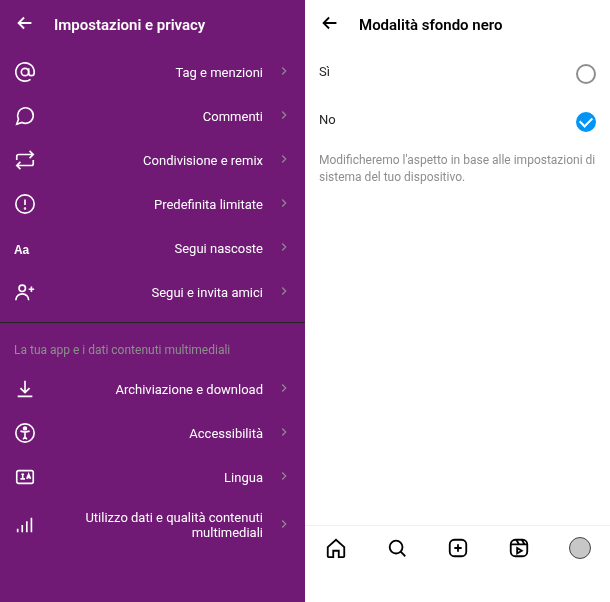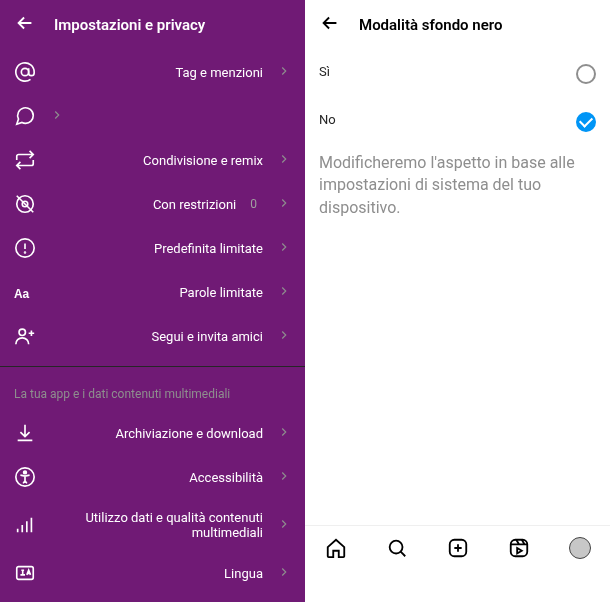--- a/index.html
+++ b/index.html
@@ -26,21 +26,21 @@
     .right-header .back-icon svg { width: 22px; height: 22px; }
     .right-header .title { font-size: 15px; font-weight: 600; }
     
     .right-content { flex: 1; padding: 0 14px; }
     .option-row { display: flex; justify-content: space-between; padding: 14px 0; cursor: pointer; }
     .option-row .opt-label { font-size: 13px; color: #262626; }
     .radio { width: 20px; height: 20px; border: 2px solid #8e8e8e; border-radius: 50%; display: flex; align-items: center; justify-content: center; }
     .radio.selected { background: #0095f6; border-color: #0095f6; }
     .radio.selected::after { content: ""; width: 10px; height: 6px; border-left: 2px solid #fff; border-bottom: 2px solid #fff; transform: rotate(-45deg) translate(1px, -1px); }
     
-    .hint { font-size: 16px; color: #8e8e8e; padding: 6px 0; line-height: 1.4; }
+    .hint { font-size: 12px; color: #8e8e8e; padding: 6px 0; line-height: 1.4; }
     
     .bottom-nav { display: flex; justify-content: space-around; align-items: center; padding: 10px 0 14px; border-top: 1px solid #efefef; }
     .bottom-nav .nav-item { width: 24px; height: 24px; display: flex; align-items: center; justify-content: center; cursor: pointer; }
     .bottom-nav .nav-item svg { width: 22px; height: 22px; }
     .avatar { width: 22px; height: 22px; border-radius: 50%; background: #c7c7c7; border: 1px solid #444; }
   </style>
 </head>
 <body>
 
 <div class="left-panel">
@@ -64,45 +64,32 @@
     <span class="chevron"><svg viewBox="0 0 24 24" fill="none" stroke="#8e8e8e" stroke-width="2">
           <path d="M9 18l6-6-6-6"></path>
         </svg></span>
   </div>
   <div class="menu-item">
     <span class="icon">
         <svg viewBox="0 0 24 24" fill="none" stroke="#fff" stroke-width="1.8">
           <path d="M21 11.5a8.38 8.38 0 0 1-8.5 8.5 8.5 8.5 0 0 1-3.8-.9L3 21l1.9-5.7A8.5 8.5 0 1 1 21 11.5z"></path>
         </svg>
       </span>
+    <span class="label">Commenti</span>
     <span class="chevron"><svg viewBox="0 0 24 24" fill="none" stroke="#8e8e8e" stroke-width="2">
           <path d="M9 18l6-6-6-6"></path>
         </svg></span>
   </div>
   <div class="menu-item">
     <span class="icon">
         <svg viewBox="0 0 24 24" fill="none" stroke="#fff" stroke-width="1.8">
           <path d="M17 2l4 4-4 4M3 12V8a2 2 0 0 1 2-2h16M7 22l-4-4 4-4M21 12v4a2 2 0 0 1-2 2H3"></path>
         </svg>
       </span>
     <span class="label">Condivisione e remix</span>
-    <span class="chevron"><svg viewBox="0 0 24 24" fill="none" stroke="#8e8e8e" stroke-width="2">
-          <path d="M9 18l6-6-6-6"></path>
-        </svg></span>
-  </div>
-  <div class="menu-item">
-    <span class="icon">
-        <svg viewBox="0 0 24 24" fill="none" stroke="#fff" stroke-width="1.8">
-          <circle cx="12" cy="12" r="9"></circle>
-          <circle cx="12" cy="12" r="3"></circle>
-          <path d="M3 3l18 18"></path>
-        </svg>
-      </span>
-    <span class="label">Con restrizioni</span>
-    <span class="badge">0</span>
     <span class="chevron"><svg viewBox="0 0 24 24" fill="none" stroke="#8e8e8e" stroke-width="2">
           <path d="M9 18l6-6-6-6"></path>
         </svg></span>
   </div>
   <div class="menu-item">
     <span class="icon">
         <svg viewBox="0 0 24 24" fill="none" stroke="#fff" stroke-width="1.8">
           <circle cx="12" cy="12" r="10"></circle>
           <line x1="12" y1="7" x2="12" y2="13"></line>
           <circle cx="12" cy="17" r="0.5" fill="#fff"></circle>
@@ -112,21 +99,21 @@
     <span class="chevron"><svg viewBox="0 0 24 24" fill="none" stroke="#8e8e8e" stroke-width="2">
           <path d="M9 18l6-6-6-6"></path>
         </svg></span>
   </div>
   <div class="menu-item">
     <span class="icon">
         <svg viewBox="0 0 24 24" fill="#fff">
           <text x="0" y="18" font-size="13" font-weight="bold" font-family="Arial">Aa</text>
         </svg>
       </span>
-    <span class="label">Parole limitate</span>
+    <span class="label">Segui nascoste</span>
     <span class="chevron"><svg viewBox="0 0 24 24" fill="none" stroke="#8e8e8e" stroke-width="2">
           <path d="M9 18l6-6-6-6"></path>
         </svg></span>
   </div>
   <div class="menu-item">
     <span class="icon">
         <svg viewBox="0 0 24 24" fill="none" stroke="#fff" stroke-width="1.8">
           <circle cx="9" cy="8" r="3.5"></circle>
           <path d="M2 21c0-4 3-7 7-7s7 3 7 7"></path>
           <path d="M19 6v6M16 9h6"></path>
@@ -160,36 +147,36 @@
         </svg>
       </span>
     <span class="label">Accessibilità</span>
     <span class="chevron"><svg viewBox="0 0 24 24" fill="none" stroke="#8e8e8e" stroke-width="2">
           <path d="M9 18l6-6-6-6"></path>
         </svg></span>
   </div>
   <div class="menu-item">
     <span class="icon">
         <svg viewBox="0 0 24 24" fill="none" stroke="#fff" stroke-width="1.8">
-          <path d="M4 20v-4M9 20v-8M14 20V8M19 20V4"></path>
-        </svg>
-      </span>
-    <span class="label">Utilizzo dati e qualità contenuti multimediali</span>
-    <span class="chevron"><svg viewBox="0 0 24 24" fill="none" stroke="#8e8e8e" stroke-width="2">
-          <path d="M9 18l6-6-6-6"></path>
-        </svg></span>
-  </div>
-  <div class="menu-item">
-    <span class="icon">
-        <svg viewBox="0 0 24 24" fill="none" stroke="#fff" stroke-width="1.8">
           <rect x="3" y="5" width="18" height="14" rx="2"></rect>
           <path d="M8 9h3M9.5 9v5M7 14h5M14 14l2-5 2 5M14.7 12.5h2.6"></path>
         </svg>
       </span>
     <span class="label">Lingua</span>
+    <span class="chevron"><svg viewBox="0 0 24 24" fill="none" stroke="#8e8e8e" stroke-width="2">
+          <path d="M9 18l6-6-6-6"></path>
+        </svg></span>
+  </div>
+  <div class="menu-item">
+    <span class="icon">
+        <svg viewBox="0 0 24 24" fill="none" stroke="#fff" stroke-width="1.8">
+          <path d="M4 20v-4M9 20v-8M14 20V8M19 20V4"></path>
+        </svg>
+      </span>
+    <span class="label">Utilizzo dati e qualità contenuti multimediali</span>
     <span class="chevron"><svg viewBox="0 0 24 24" fill="none" stroke="#8e8e8e" stroke-width="2">
           <path d="M9 18l6-6-6-6"></path>
         </svg></span>
   </div>
   <div class="menu-item">
     
     
     
   </div>
 

